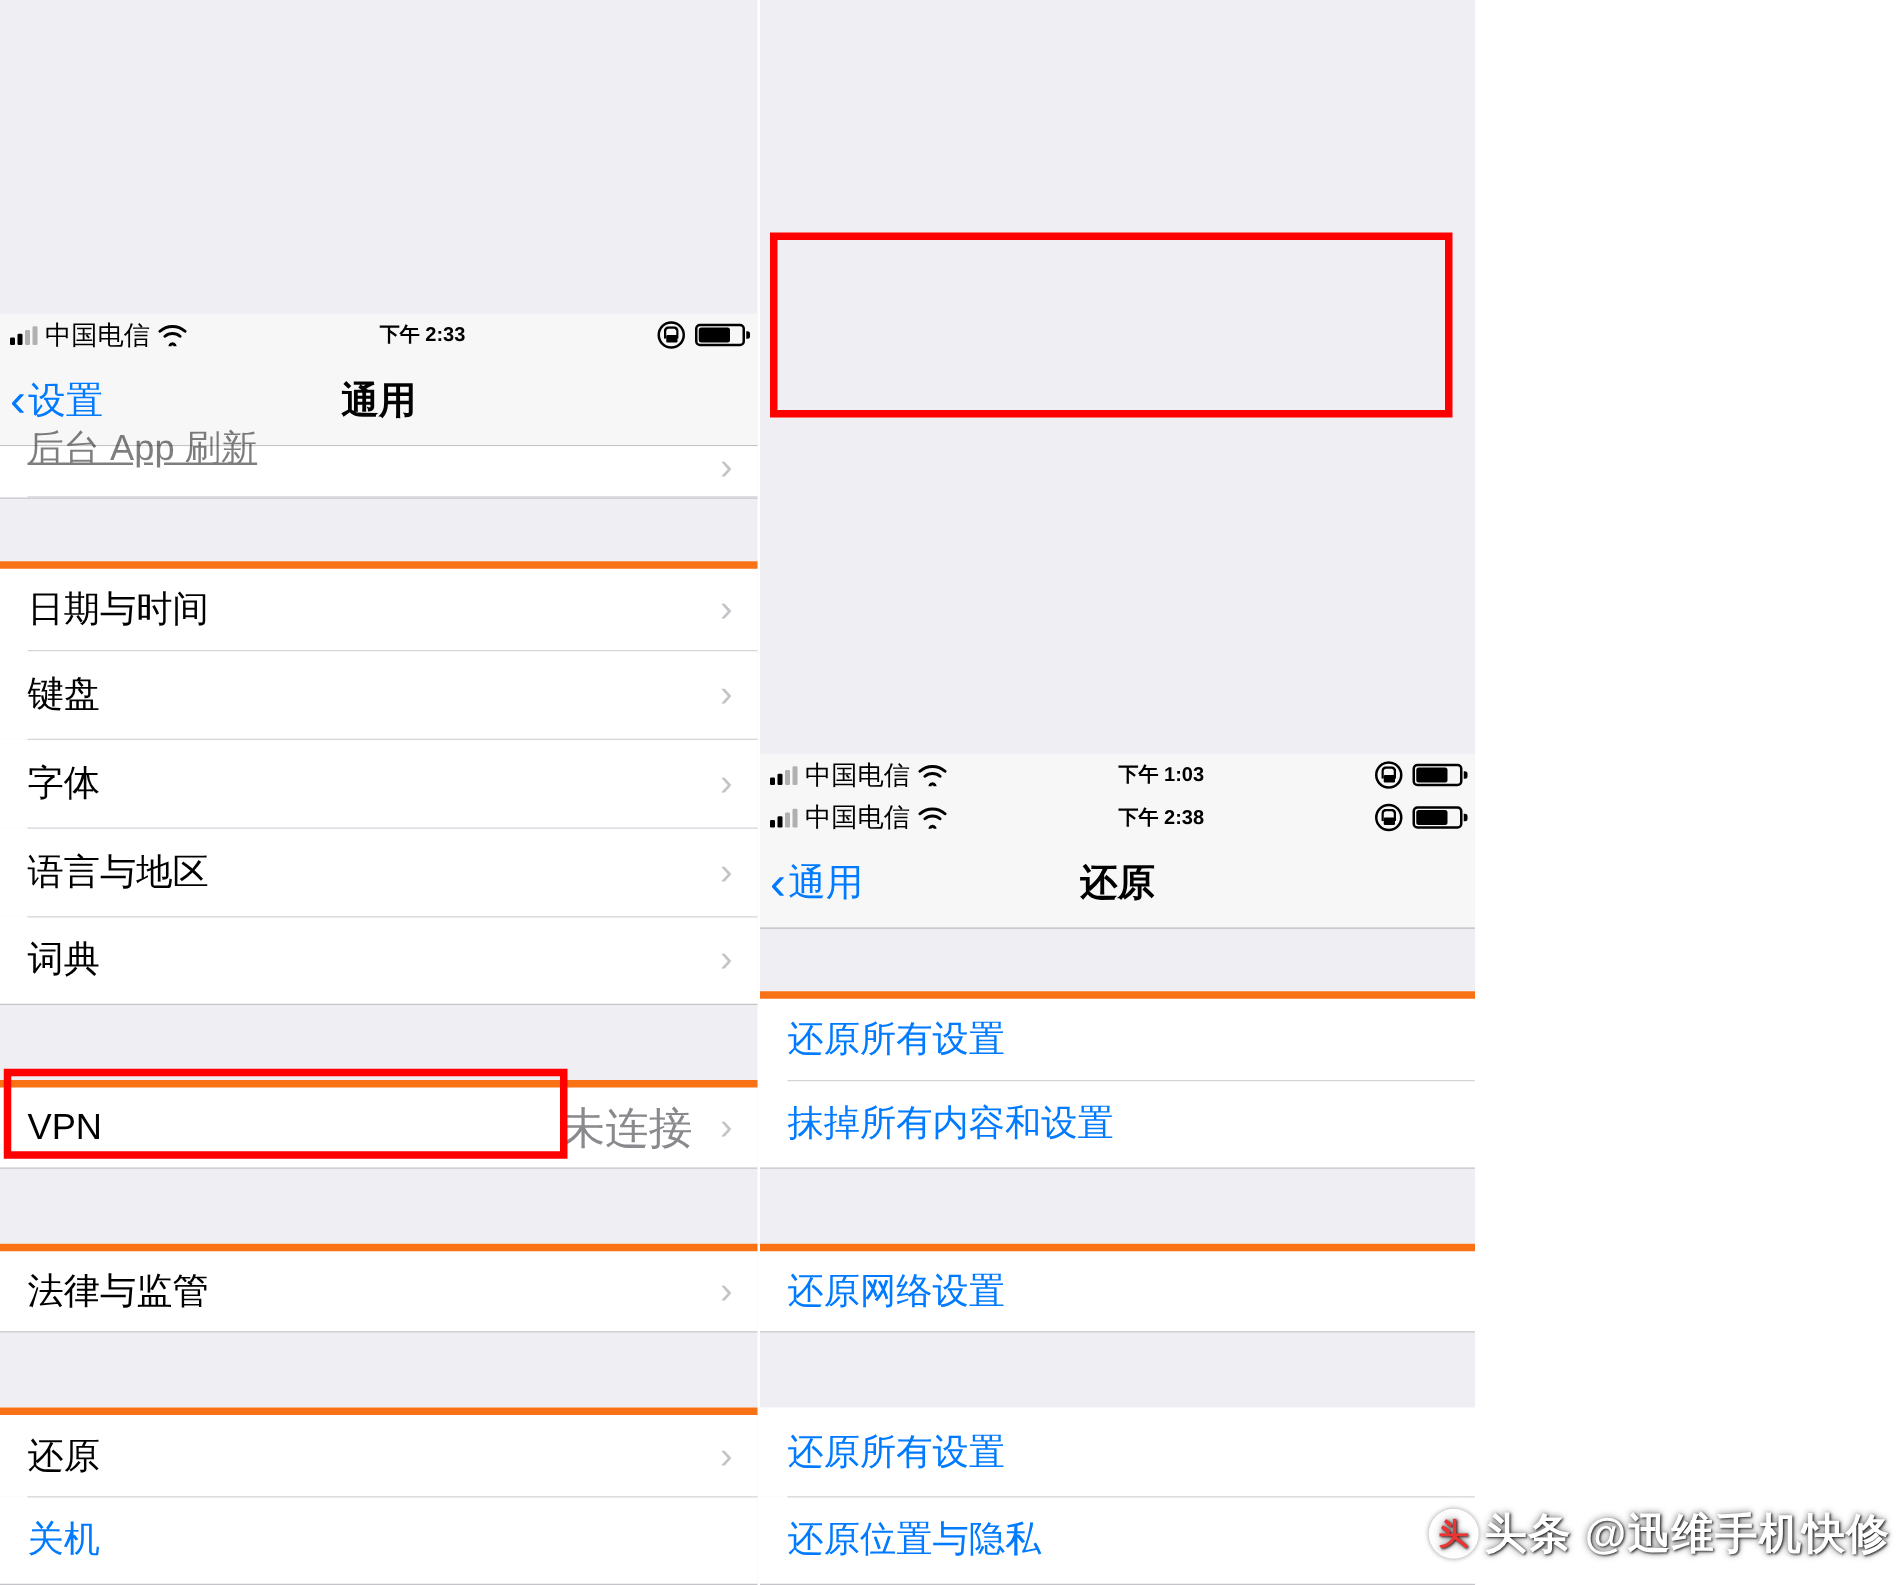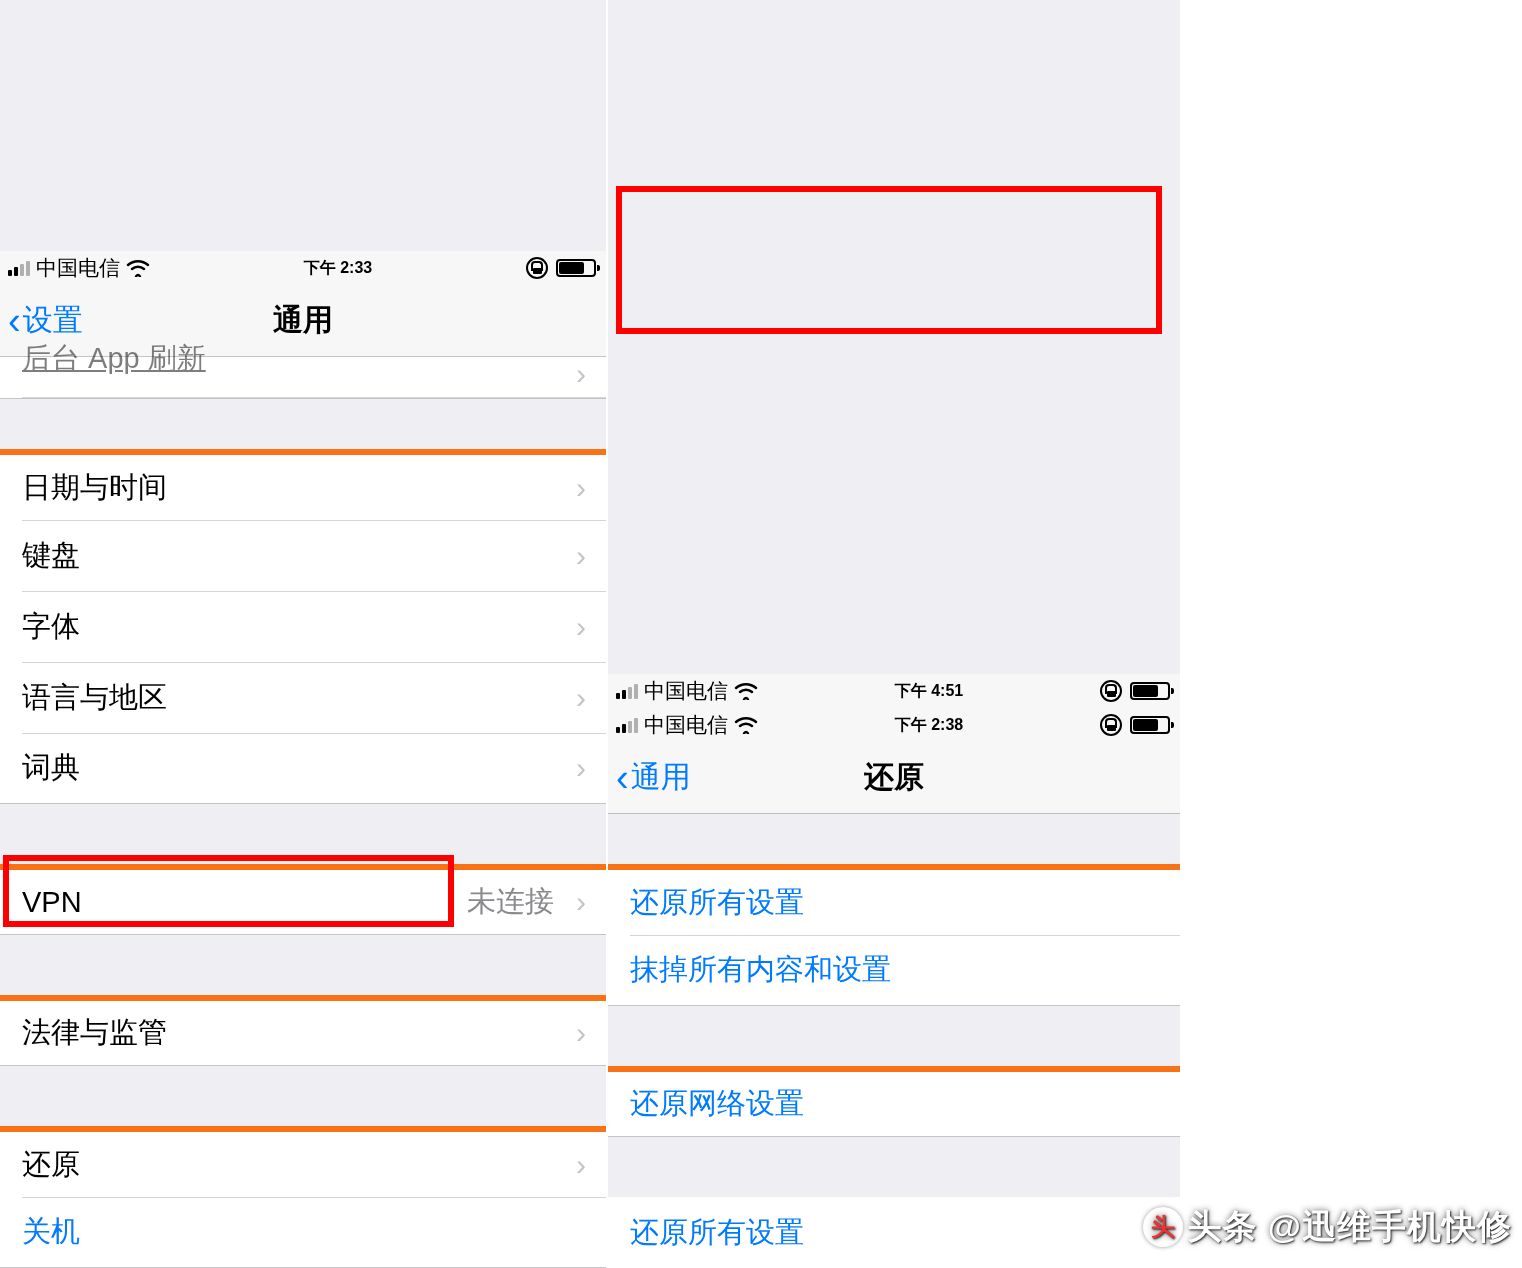--- a/index.html
+++ b/index.html
@@ -28,21 +28,21 @@
     
     .nav { height:72px; display:flex; align-items:center; justify-content:center; position:relative; border-bottom:1px solid #c4c3c8; background:#f7f7f8; }
     .nav .back { position:absolute; left:8px; display:flex; align-items:center; color:#007aff; font-size:30px; gap:2px; }
     .nav .back .chev { font-size:38px; line-height:1; font-weight:300; }
     .nav-title { font-size:30px; font-weight:600; color:#000; }
     .right .nav { border-bottom:1px solid #bcbbc0; }
     .spacer { height:50px; }
     .spacer.big { height:60px; }
     .row { height:71px; background:#fff; display:flex; align-items:center; padding:0 22px; position:relative; font-size:29px; color:#000; }
     .row .chev-r { position:absolute; right:20px; color:#c4c3c8; font-size:30px; font-weight:300; }
-    .row .value { position:absolute; right:52px; color:#8a8a8e; font-size:29px; }
+    .row .value { position:absolute; right:52px; color:#8a8a8e; font-size:35px; }
     .row.first { border-top:6px solid #f97316; }
     .row.last { border-bottom:1px solid #c4c3c8; }
     .row + .row::before { content:""; position:absolute; top:0; left:22px; right:0; height:1px; background:#d5d4d9; }
     .row.link { color:#007aff; }
     .row.partial-top::after{ content:""; position:absolute; bottom:0; left:22px; right:0; height:1px; background:#d5d4d9; }
     
     .hl { position:absolute; border:6px solid #ff0000; pointer-events:none; }
     
     .wm { position:absolute; right:10px; bottom:18px; color:#fff; font-size:34px; font-weight:700; text-shadow:0 0 6px rgba(0,0,0,.6),1px 1px 2px rgba(0,0,0,.8); letter-spacing:1px; display:flex; align-items:center; gap:4px; }
     .wm .logo { width:40px; height:40px; border-radius:50%; background:#fff; display:inline-flex; align-items:center; justify-content:center; color:#e33; font-size:24px; box-shadow:0 0 4px rgba(0,0,0,.4); }
@@ -150,21 +150,21 @@
             <i></i>
             <i></i>
           </span>
         <span class="carrier">中国电信</span>
         <span class="wifi-icon">
             <svg width="24" height="18" viewBox="0 0 24 18">
               <path d="M12 16 a2 2 0 1 0 0.001 0 M6 10 a9 9 0 0 1 12 0 M2 6 a15 15 0 0 1 20 0" stroke="#000" stroke-width="2.4" fill="none" stroke-linecap="round"></path>
             </svg>
           </span>
       </div>
-      <div class="sb-time">下午 4:51</div>
+      <div class="sb-time">下午 1:03</div>
       <div class="sb-right">
         <span class="lock-o"></span>
         <span class="battery">
             <span class="fill"></span>
           </span>
       </div>
     </div>
     <div class="status-bar">
       <div class="sb-left">
         <span class="signal">
@@ -210,20 +210,23 @@
 
     <div class="row first last link">
         <span>还原网络设置</span>
       </div>
 
     <div class="spacer big"></div>
 
     <div class="row link">
         <span>还原所有设置</span>
       </div>
+    <div class="row last link">
+        <span>还原位置与隐私</span>
+      </div>
 
     <div class="hl" style="left:8px; top:186px; width:546px; height:148px;"></div>
   </div>
 
 </div>
 
 <div class="wm">
   <span class="logo">头</span>
   <span>头条 @迅维手机快修</span>
 </div>

